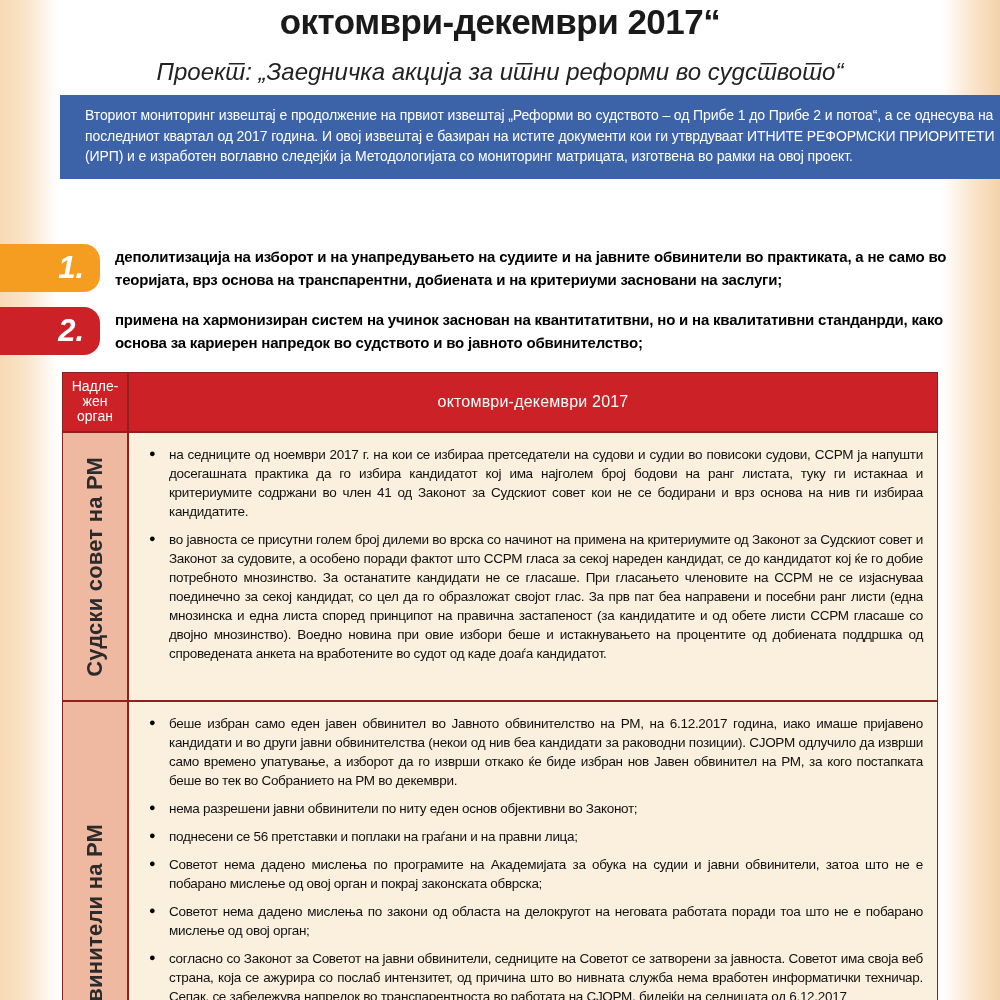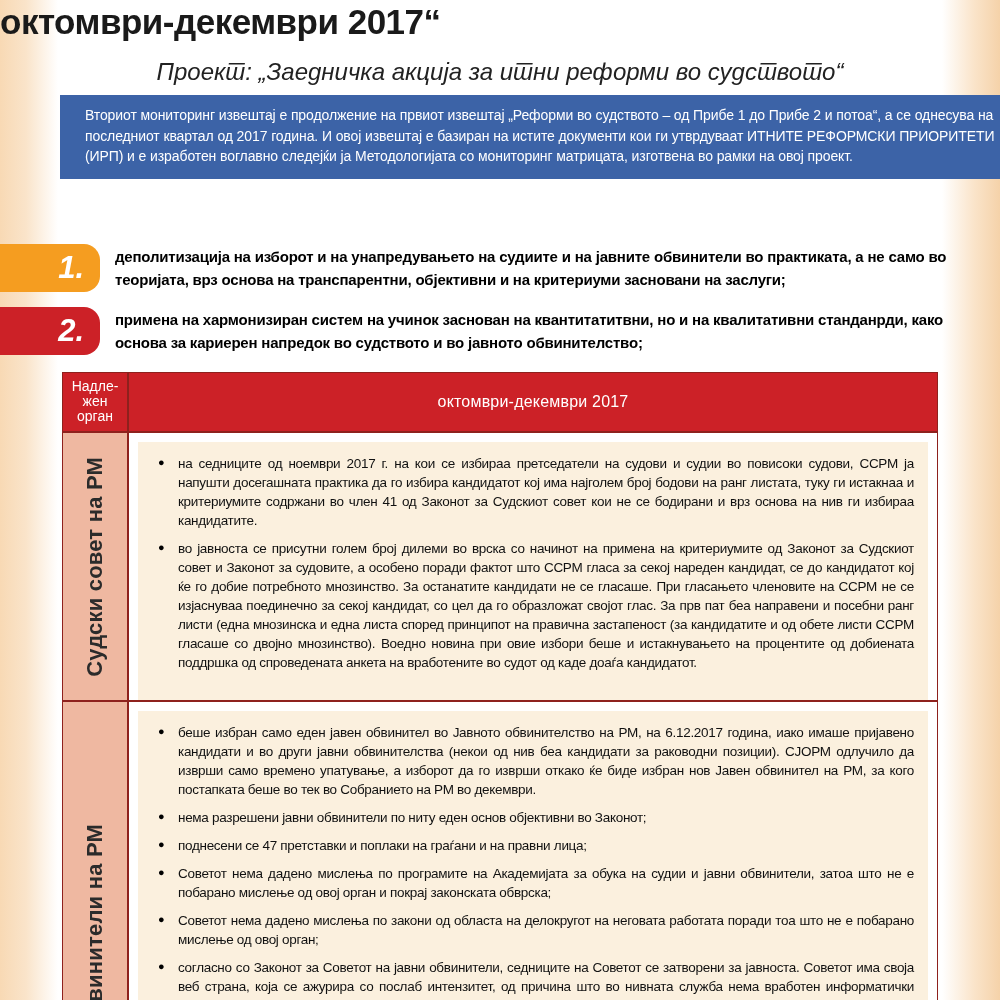--- a/index.html
+++ b/index.html
@@ -4,21 +4,21 @@
 <style>
   html,body{margin:0;padding:0;width:1000px;height:1000px;overflow:hidden;
     background:#ffffff;font-family:"Liberation Sans","DejaVu Sans",sans-serif;}
   .page{position:relative;width:1000px;height:1000px;overflow:hidden;background:#fff;}
 
   
   .edge{position:absolute;top:0;bottom:0;width:58px;z-index:1;}
   .edge-left{left:0;background:linear-gradient(to right,#f8d9b4 0%,#fae4ca 45%,#ffffff 100%);}
   .edge-right{right:0;background:linear-gradient(to left,#f5d2a9 0%,#fae4ca 45%,#ffffff 100%);}
 
-  .title{position:absolute;top:2px;left:0;width:1000px;text-align:left;z-index:2;
+  .title{position:absolute;top:2px;left:0;width:1000px;text-align:center;z-index:2;
     font-size:35px;font-weight:700;letter-spacing:-0.5px;color:#1a1a1a;}
   .subtitle{position:absolute;top:58px;left:0;width:1000px;text-align:center;z-index:2;
     font-style:italic;font-size:24px;color:#222;}
 
   .intro{position:absolute;top:95px;left:60px;width:980px;box-sizing:border-box;z-index:2;
     background:#3c63a7;color:#ffffff;font-size:14px;line-height:20.5px;
     padding:10px 25px 12px 25px;letter-spacing:-0.1px;}
 
   .priority{position:absolute;left:0;width:1000px;z-index:3;}
   .p1{top:244px;} .p2{top:307px;}
@@ -39,42 +39,42 @@
   .th-period{flex:1;display:flex;align-items:center;justify-content:center;
     font-size:16px;letter-spacing:0.2px;}
   .trow{display:flex;}
   .trow + .trow{border-top:2px solid #8e211d;}
   .row-judicial{height:267px;overflow:hidden;}
   .tlabel{width:66px;box-sizing:border-box;background:#efb8a1;
     border-right:2px solid #8e211d;display:flex;align-items:center;justify-content:center;
     flex:none;}
   .vtext{writing-mode:vertical-rl;transform:rotate(180deg);white-space:nowrap;
     font-size:22px;font-weight:600;letter-spacing:0.2px;color:#2b2b2b;}
-  .tcontent{flex:1;background:#fbf0de;margin:9px;padding:12px 14px 12px 16px;
+  .tcontent{flex:1;background:#fbf0de;margin:0;padding:12px 14px 12px 16px;
     list-style:none;min-height:100%;box-sizing:border-box;}
   .tcontent li{position:relative;padding-left:24px;margin:0 0 9px 0;
     text-align:justify;font-size:13.5px;line-height:19px;letter-spacing:-0.3px;color:#111;}
   .tcontent li::before{content:"\25CF";position:absolute;left:4px;top:-1px;font-size:11px;color:#000;}
   .row-prosecutors{min-height:620px;}
 </style>
 </head>
 <body>
 
 <div class="page">
   <div class="edge edge-left"></div>
   <div class="edge edge-right"></div>
 
   <div class="title">октомври-декември 2017“</div>
   <div class="subtitle">Проект: „Заедничка акција за итни реформи во судството“</div>
 
   <div class="intro">Вториот мониторинг извештај е продолжение на првиот извештај „Реформи во судството – од Прибе 1 до Прибе 2 и потоа“, а се однесува на последниот квартал од 2017 година. И овој извештај е базиран на истите документи кои ги утврдуваат ИТНИТЕ РЕФОРМСКИ ПРИОРИТЕТИ (ИРП) и е изработен воглавно следејќи ја Методологијата со мониторинг матрицата, изготвена во рамки на овој проект.</div>
 
   <div class="priority p1">
     <div class="pnum pnum-1">1.</div>
-    <div class="ptext">деполитизација на изборот и на унапредувањето на судиите и на јавните обвинители во практиката, а не само во теоријата, врз основа на транспарентни, објективни и на критериуми засновани на заслуги;</div>
+    <div class="ptext">деполитизација на изборот и на унапредувањето на судиите и на јавните обвинители во практиката, а не само во теоријата, врз основа на транспарентни, добиената и на критериуми засновани на заслуги;</div>
   </div>
   <div class="priority p2">
     <div class="pnum pnum-2">2.</div>
     <div class="ptext">примена на хармонизиран систем на учинок заснован на квантитатитвни, но и на квалитативни станданрди, како основа за кариерен напредок во судството и во јавното обвинителство;</div>
   </div>
 
   <div class="mtable">
     <div class="thead">
       <div class="th-organ">Надле-жен орган</div>
       <div class="th-period">октомври-декември 2017</div>
@@ -90,20 +90,20 @@
         </ul>
     </div>
 
     <div class="trow row-prosecutors">
       <div class="tlabel">
         <span class="vtext">Совет на јавни обвинители на РМ</span>
       </div>
       <ul class="tcontent">
           <li>беше избран само еден јавен обвинител во Јавното обвинителство на РМ, на 6.12.2017 година, иако имаше пријавено кандидати и во други јавни обвинителства (некои од нив беа кандидати за раководни позиции). СЈОРМ одлучило да изврши само времено упатување, а изборот да го изврши откако ќе биде избран нов Јавен обвинител на РМ, за кого постапката беше во тек во Собранието на РМ во декември.</li>
           <li>нема разрешени јавни обвинители по ниту еден основ објективни во Законот;</li>
-          <li>поднесени се 47 претставки и поплаки на граѓани и на правни лица;</li>
+          <li>поднесени се 56 претставки и поплаки на граѓани и на правни лица;</li>
           <li>Советот нема дадено мислења по програмите на Академијата за обука на судии и јавни обвинители, затоа што не е побарано мислење од овој орган и покрај законската обврска;</li>
           <li>Советот нема дадено мислења по закони од областа на делокругот на неговата работата поради тоа што не е побарано мислење од овој орган;</li>
           <li>согласно со Законот за Советот на јавни обвинители, седниците на Советот се затворени за јавноста. Советот има своја веб страна, која се ажурира со послаб интензитет, од причина што во нивната служба нема вработен информатички техничар. Сепак, се забележува напредок во транспарентноста во работата на СЈОРМ, бидејќи на седницата од 6.12.2017</li>
         </ul>
     </div>
   </div>
 </div>
 
 </body></html>

